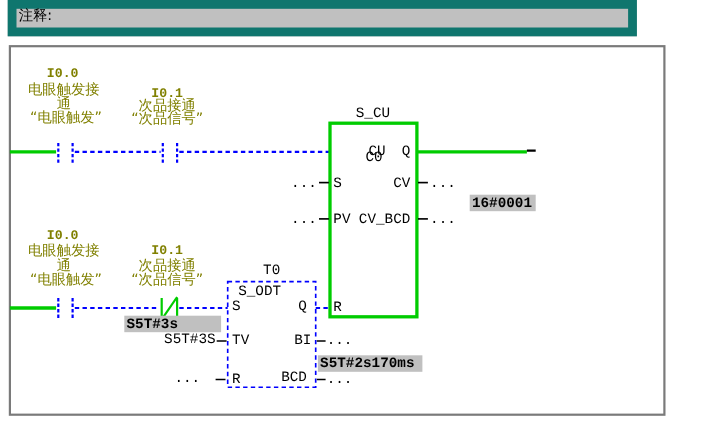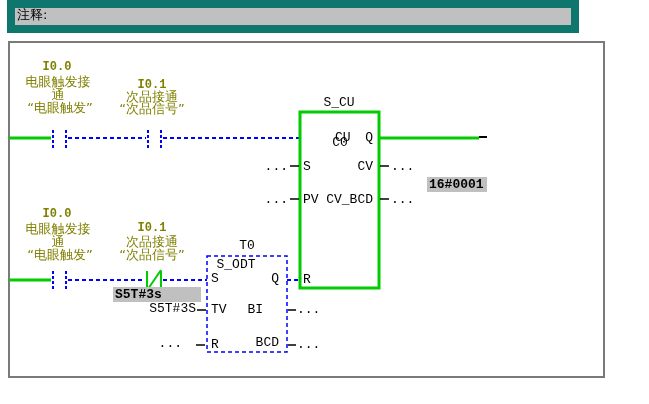--- a/index.html
+++ b/index.html
@@ -128,23 +128,24 @@
 
   <span class="t addr olive cx" style="left:152px;top:222px;">I0.1</span>
   <span class="t cjk olive cx" style="left:152px;top:235px;">次品接通</span>
   <span class="t cjk olive cx" style="left:152px;top:248px;">“次品信号”</span>
 
   <span class="t cx" style="left:247px;top:239px;">T0</span>
   <span class="t cx" style="left:236px;top:258px;">S_ODT</span>
   <span class="t" style="left:211px;top:272px;">S</span>
   <span class="t" style="right:370px;top:272px;">Q</span>
   <span class="t" style="left:211px;top:303px;">TV</span>
-  <span class="t" style="right:386px;top:303px;">BI</span>
+  <span class="t" style="right:366px;top:303px;">BI</span>
   <span class="t" style="left:211px;top:338px;">R</span>
   <span class="t" style="right:370px;top:336px;">BCD</span>
 
   <span class="t val" style="left:113px;top:287px;width:84px;">S5T#3s</span>
   <span class="t" style="right:453px;top:302px;">S5T#3S</span>
   <span class="t" style="right:467px;top:337px;">...</span>
   <span class="t" style="left:297px;top:303px;">...</span>
   <span class="t" style="left:297px;top:338px;">...</span>
+  <span class="t val" style="left:289px;top:323px;width:91px;">S5T#2s170ms</span>
 
 </div>
 
 </body></html>

